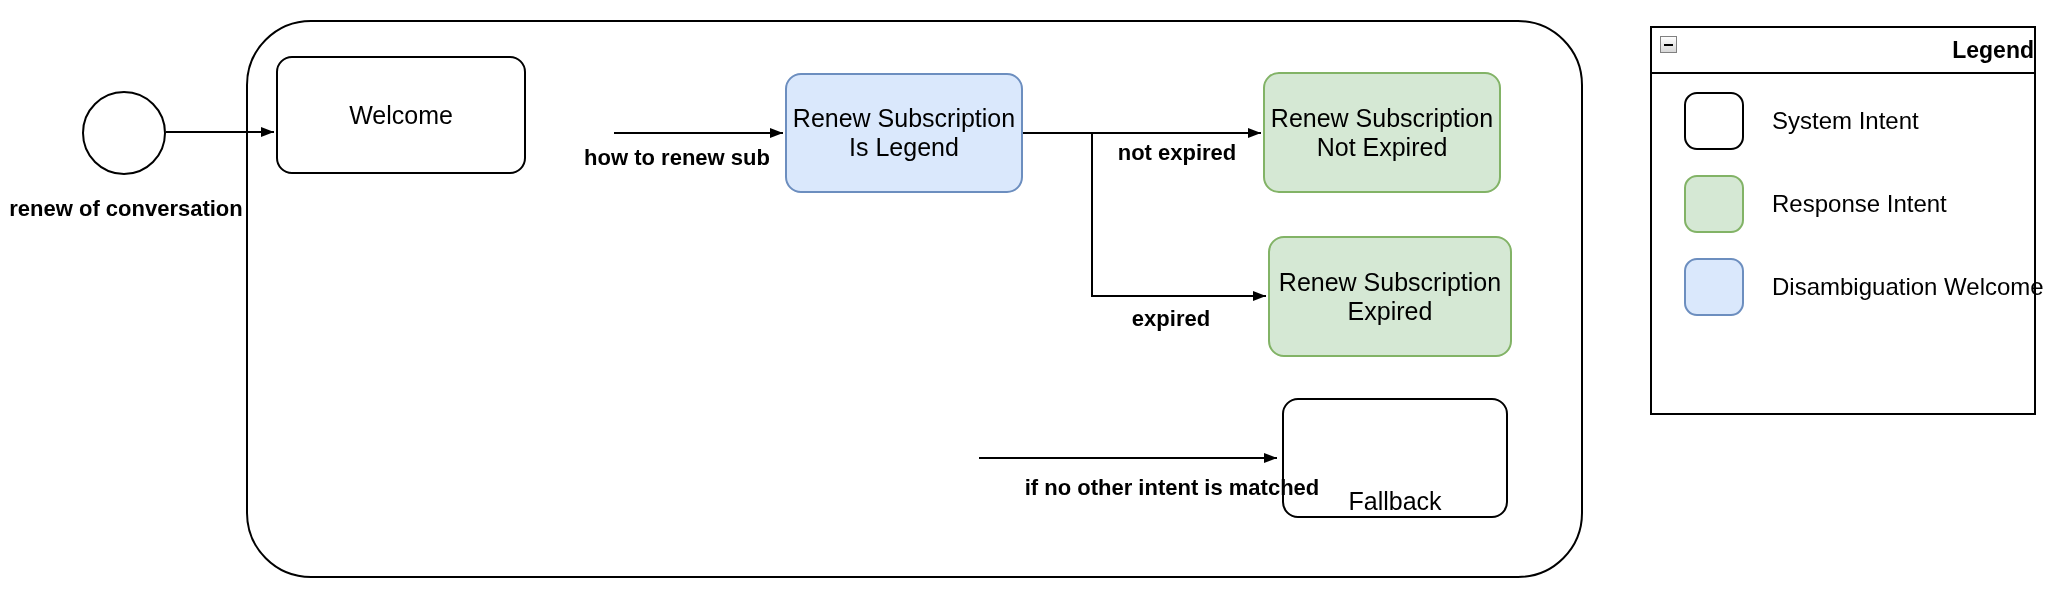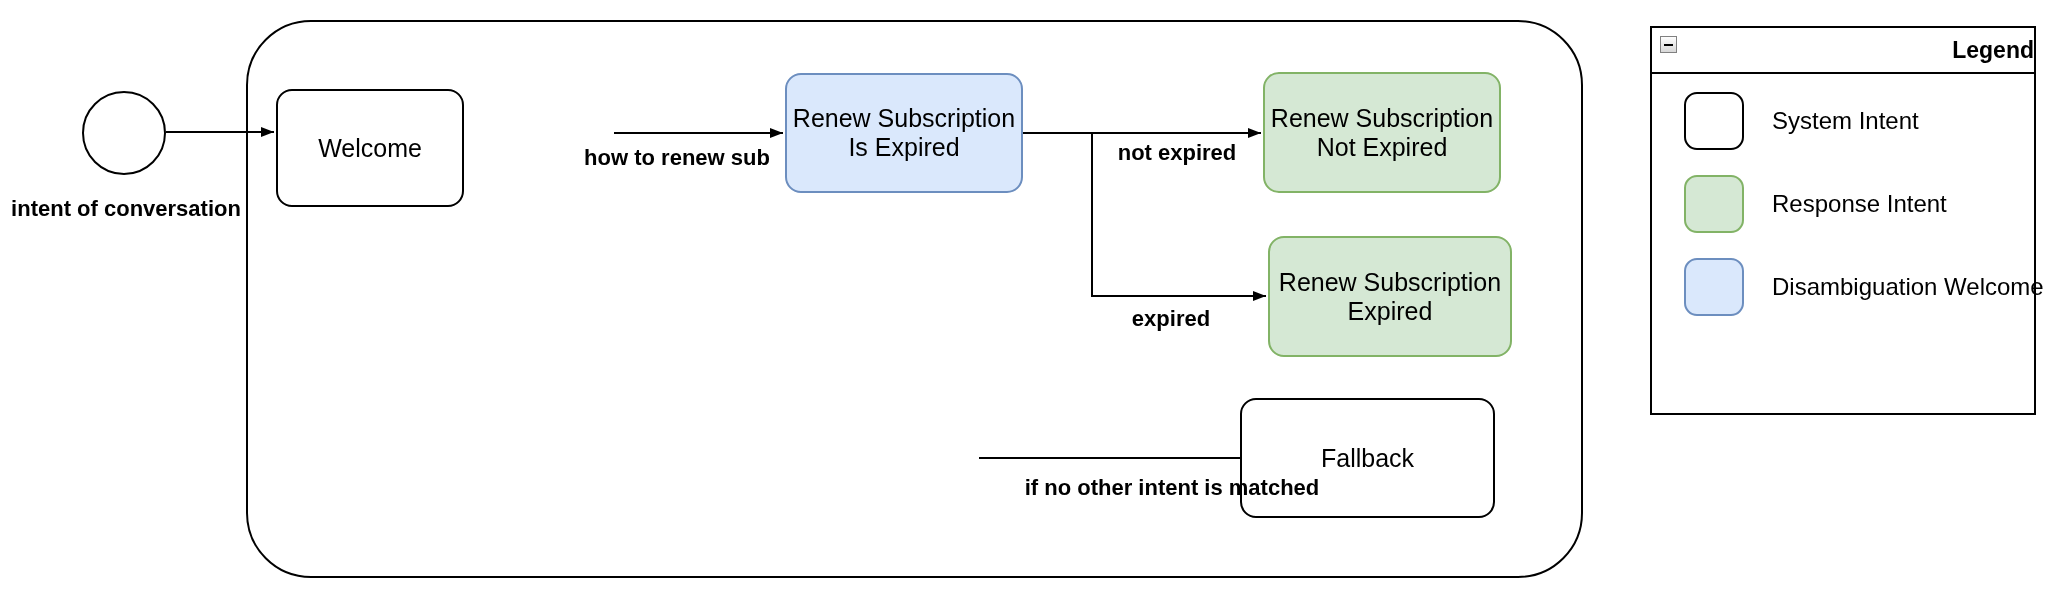--- a/index.html
+++ b/index.html
@@ -83,42 +83,42 @@
     <g stroke="#000" stroke-width="2" fill="none">
       <path d="M 166 132 L 274 132" marker-end="url(#arrow)"></path>
       <path d="M 614 133 L 783 133" marker-end="url(#arrow)"></path>
       <path d="M 1022 133 L 1261 133" marker-end="url(#arrow)"></path>
       <path d="M 1092 133 L 1092 296 L 1266 296" marker-end="url(#arrow)"></path>
       <path d="M 979 458 L 1277 458" marker-end="url(#arrow)"></path>
     </g>
   </svg>
 
   <div class="start-circle"></div>
-  <div class="edge-label" style="left:126px;top:209px;">intent of conversation</div>
+  <div class="edge-label" style="left:126px;top:209px;">renew of conversation</div>
 
-  <div class="node node-system" style="left:276px;top:89px;width:188px;height:118px;">
+  <div class="node node-system" style="left:276px;top:56px;width:250px;height:118px;">
     <span>Welcome</span>
   </div>
 
   <div class="node node-disambiguation" style="left:785px;top:73px;width:238px;height:120px;">
     <span>Renew Subscription</span>
-    <span>Is Expired</span>
+    <span>Is Legend</span>
   </div>
 
   <div class="node node-response" style="left:1263px;top:72px;width:238px;height:121px;">
     <span>Renew Subscription</span>
     <span>Not Expired</span>
   </div>
 
   <div class="node node-response" style="left:1268px;top:236px;width:244px;height:121px;">
     <span>Renew Subscription</span>
     <span>Expired</span>
   </div>
 
-  <div class="node node-system" style="left:1240px;top:398px;width:255px;height:120px;">
+  <div class="node node-system" style="left:1282px;top:398px;width:226px;height:120px;justify-content:flex-end;">
     <span>Fallback</span>
   </div>
 
   <div class="edge-label" style="left:677px;top:158px;">how to renew sub</div>
   <div class="edge-label" style="left:1177px;top:153px;">not expired</div>
   <div class="edge-label" style="left:1171px;top:319px;">expired</div>
   <div class="edge-label" style="left:1172px;top:488px;">if no other intent is matched</div>
 
   <div class="legend">
     <div class="legend-header">

